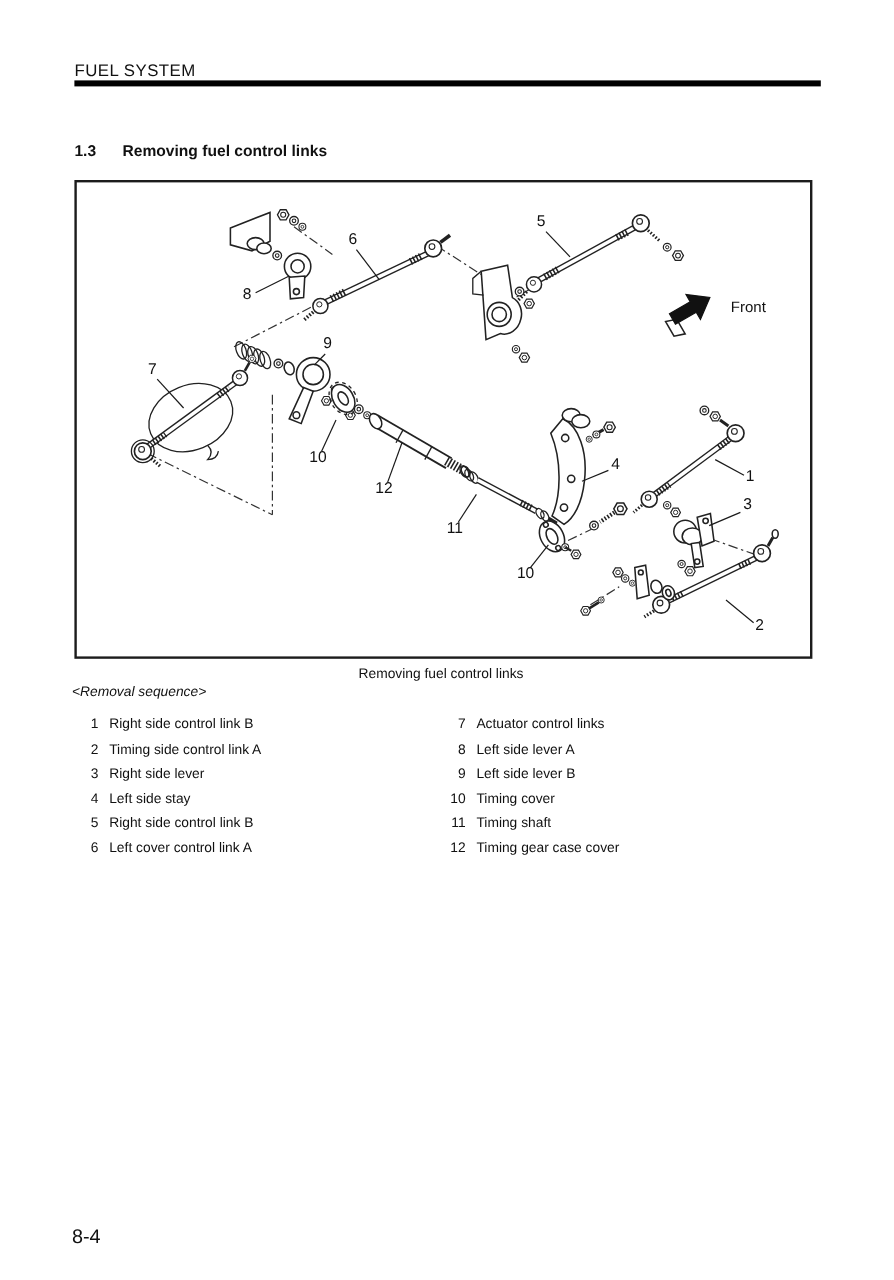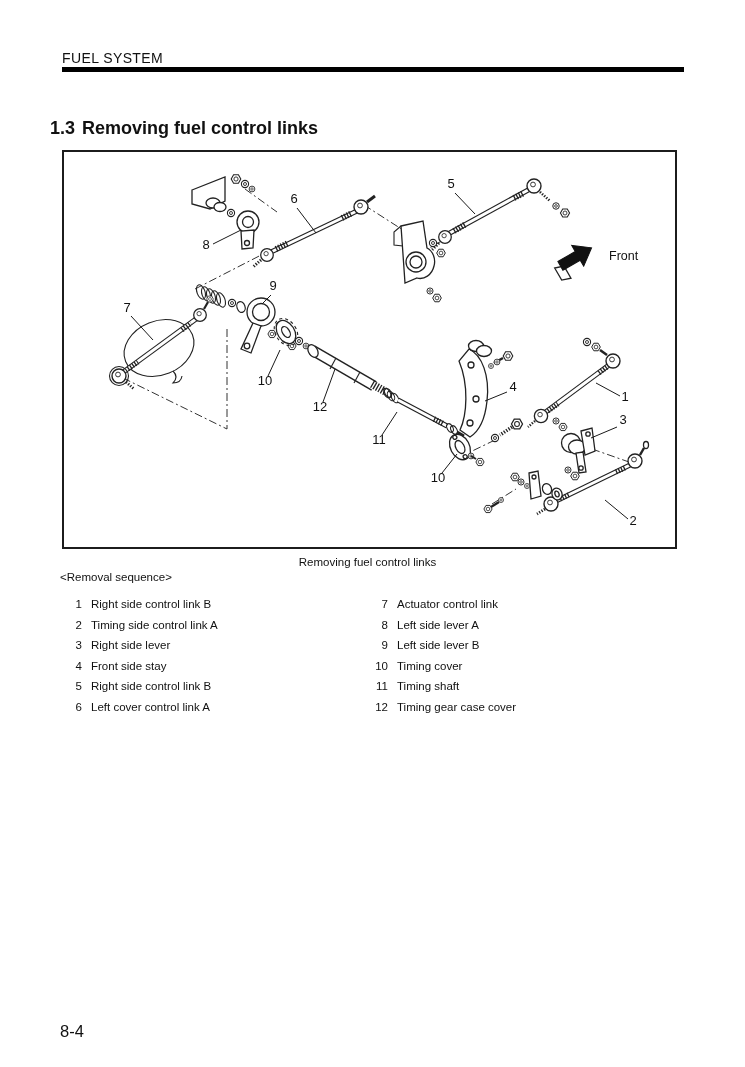--- a/index.html
+++ b/index.html
@@ -8,34 +8,34 @@
     font-family:"Liberation Sans", sans-serif; color:#111; overflow:hidden;
   }
   .hdr-title {
     position:absolute; left:62px; top:50px;
     font-size:14px; letter-spacing:0.4px; color:#111;
   }
   .hdr-rule {
     position:absolute; left:62px; top:67px; width:622px; height:5px; background:#000;
   }
   .section {
-    position:absolute; left:50px; top:118px;
-    font-size:18px; font-weight:bold; display:flex; gap:7px;
+    position:absolute; left:62px; top:118px;
+    font-size:13px; font-weight:bold; display:flex; gap:22px;
   }
   .fig-frame {
     position:absolute; left:62px; top:150px; width:611px; height:395px;
     border:2px solid #1c1c1c; background:#fff;
   }
   .fig-frame svg { display:block; }
   .fig-caption {
     position:absolute; left:62px; top:556px; width:611px;
     text-align:center; font-size:11.5px;
   }
   .seq-heading {
-    position:absolute; left:60px; top:571px; font-size:11.5px;
+    position:absolute; left:60px; top:571px; font-size:11.5px;font-style:italic;
   }
   .parts-col { position:absolute; top:594px; font-size:11.5px; }
   .parts-col.left  { left:62px;  width:300px; }
   .parts-col.right { left:368px; width:300px; }
   .part-row { display:flex; height:20.5px; line-height:20.5px; }
   .part-no   { width:20px; text-align:right; flex:0 0 auto; }
   .part-name { padding-left:9px; white-space:nowrap; }
   .page-num {
     position:absolute; left:60px; top:1022px; font-size:16.5px; color:#111;
   }
@@ -332,35 +332,35 @@
       <div class="part-row">
         <span class="part-no">2</span>
         <span class="part-name">Timing side control link A</span>
       </div>
       <div class="part-row">
         <span class="part-no">3</span>
         <span class="part-name">Right side lever</span>
       </div>
       <div class="part-row">
         <span class="part-no">4</span>
-        <span class="part-name">Front side stay</span>
+        <span class="part-name">Left side stay</span>
       </div>
       <div class="part-row">
         <span class="part-no">5</span>
         <span class="part-name">Right side control link B</span>
       </div>
       <div class="part-row">
         <span class="part-no">6</span>
         <span class="part-name">Left cover control link A</span>
       </div>
     </div>
   <div class="parts-col right">
       <div class="part-row">
         <span class="part-no">7</span>
-        <span class="part-name">Actuator control link</span>
+        <span class="part-name">Actuator control links</span>
       </div>
       <div class="part-row">
         <span class="part-no">8</span>
         <span class="part-name">Left side lever A</span>
       </div>
       <div class="part-row">
         <span class="part-no">9</span>
         <span class="part-name">Left side lever B</span>
       </div>
       <div class="part-row">

